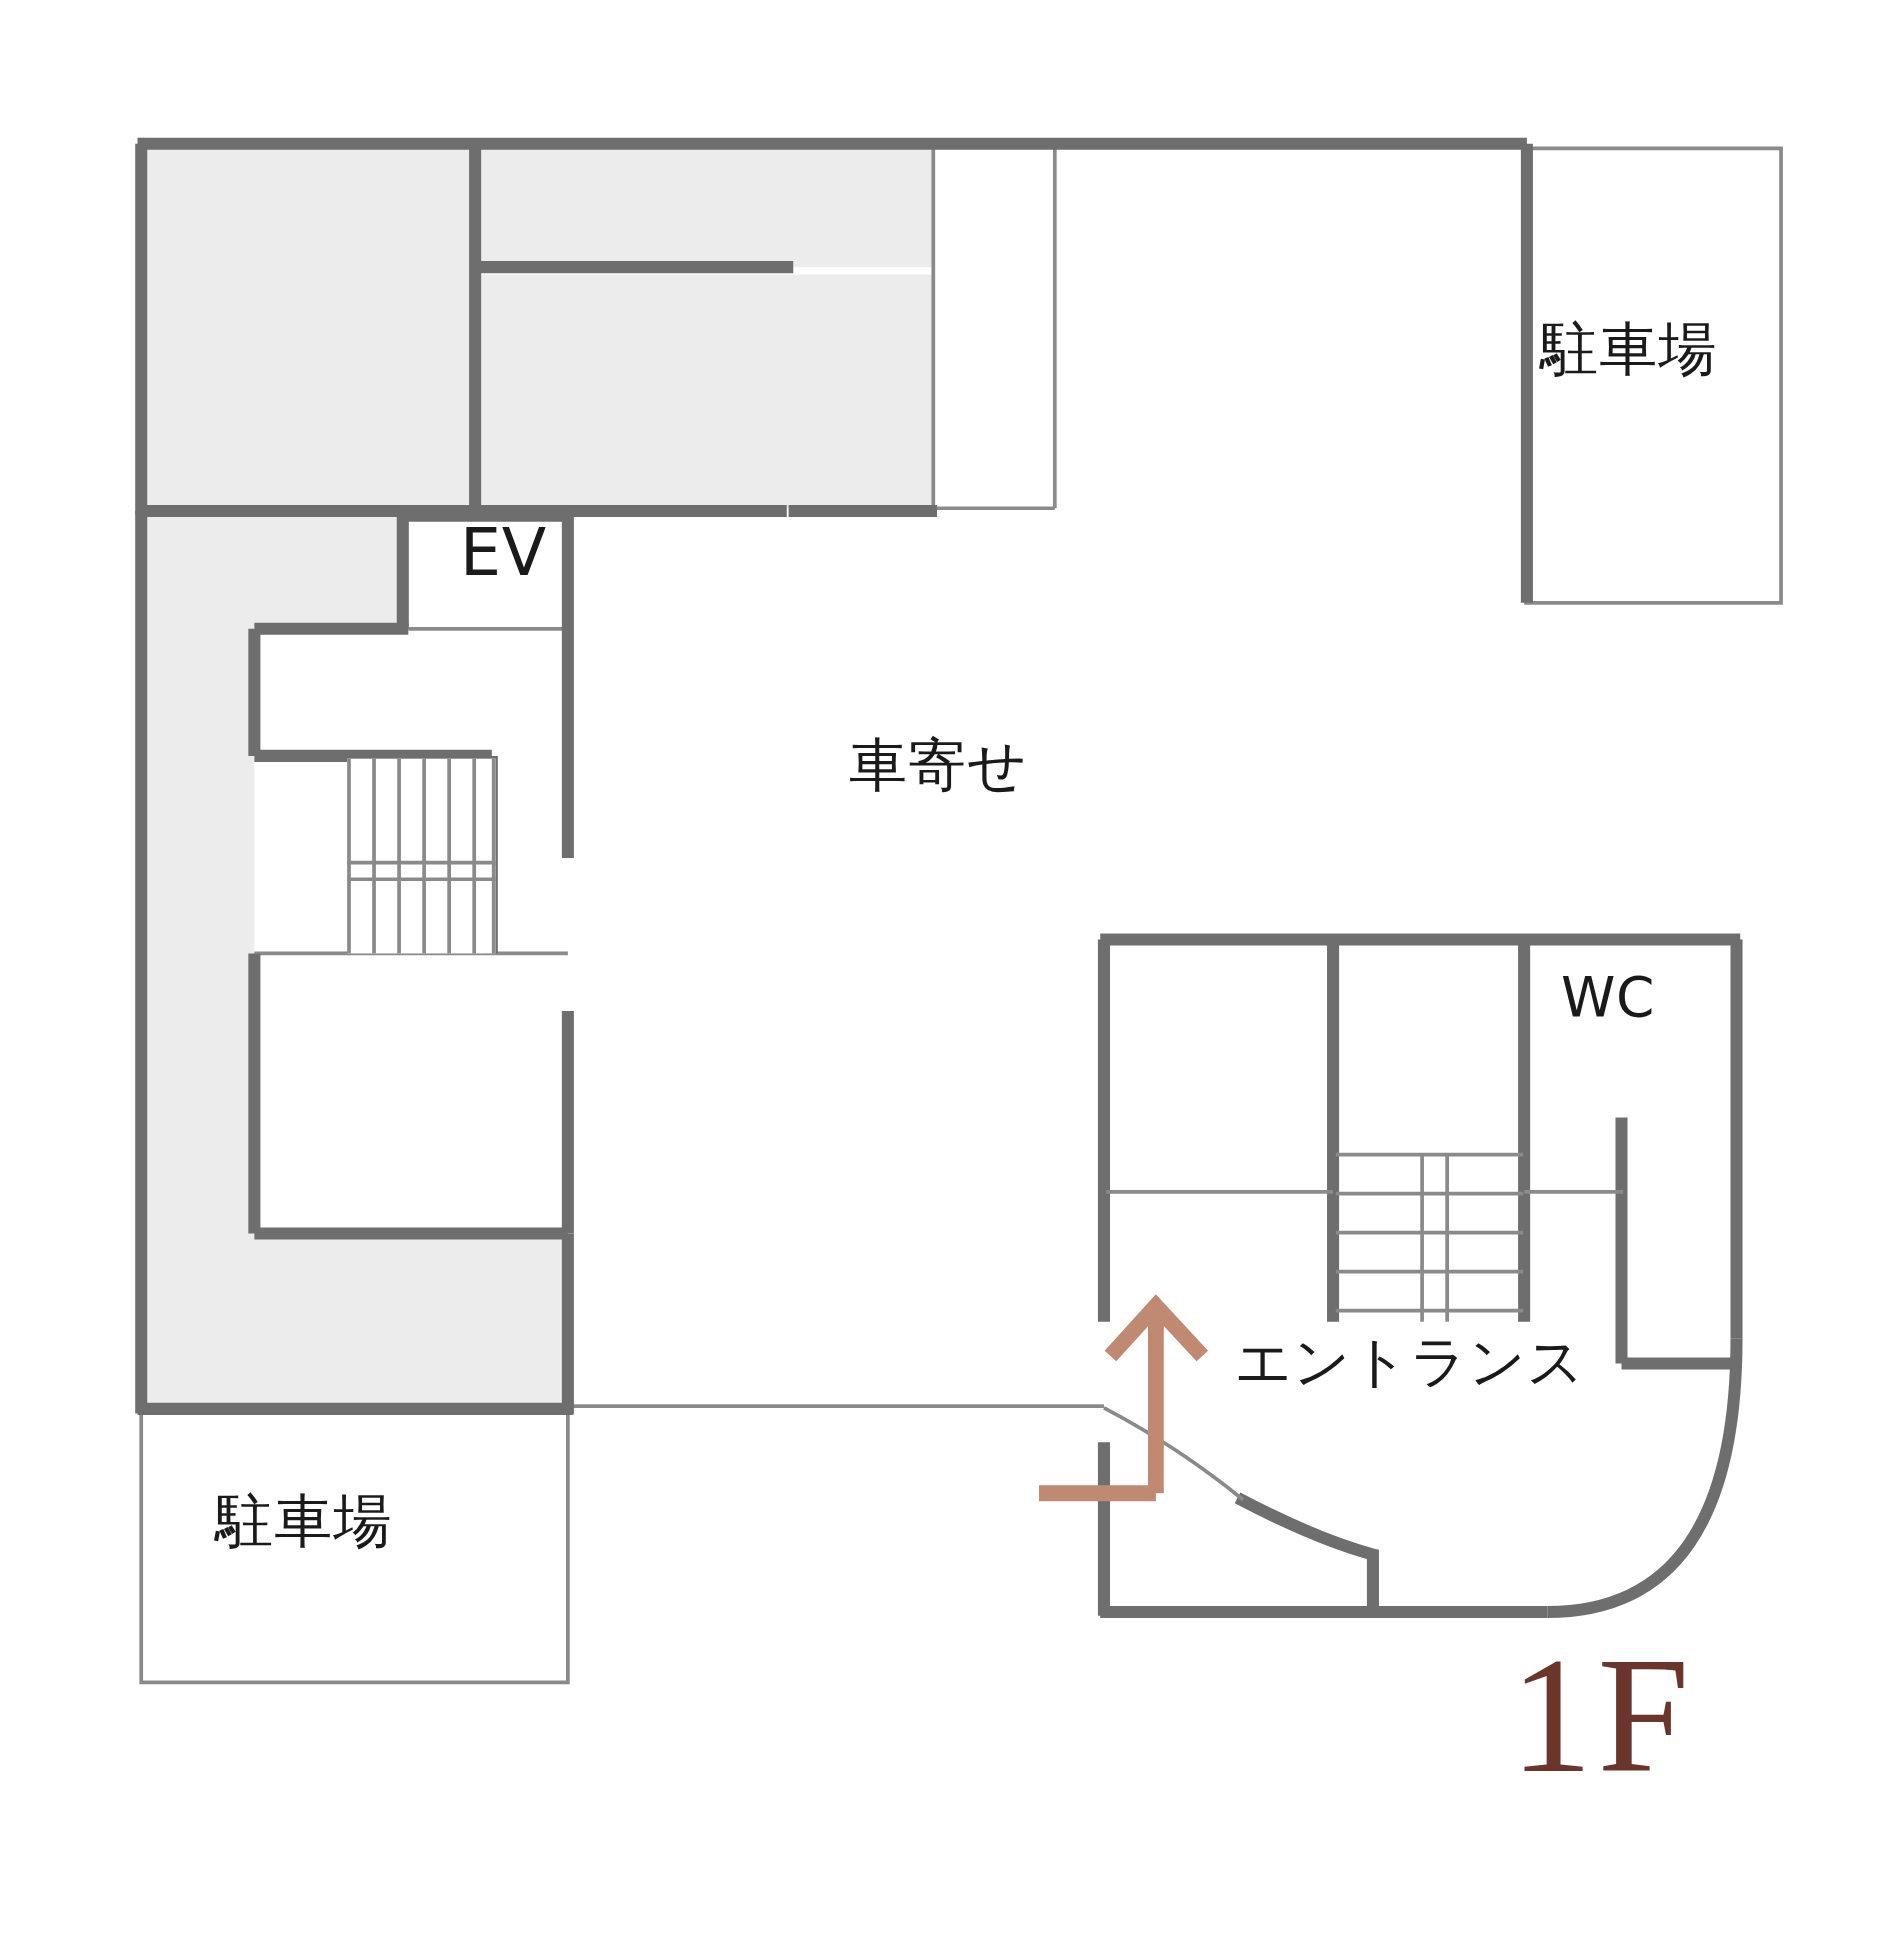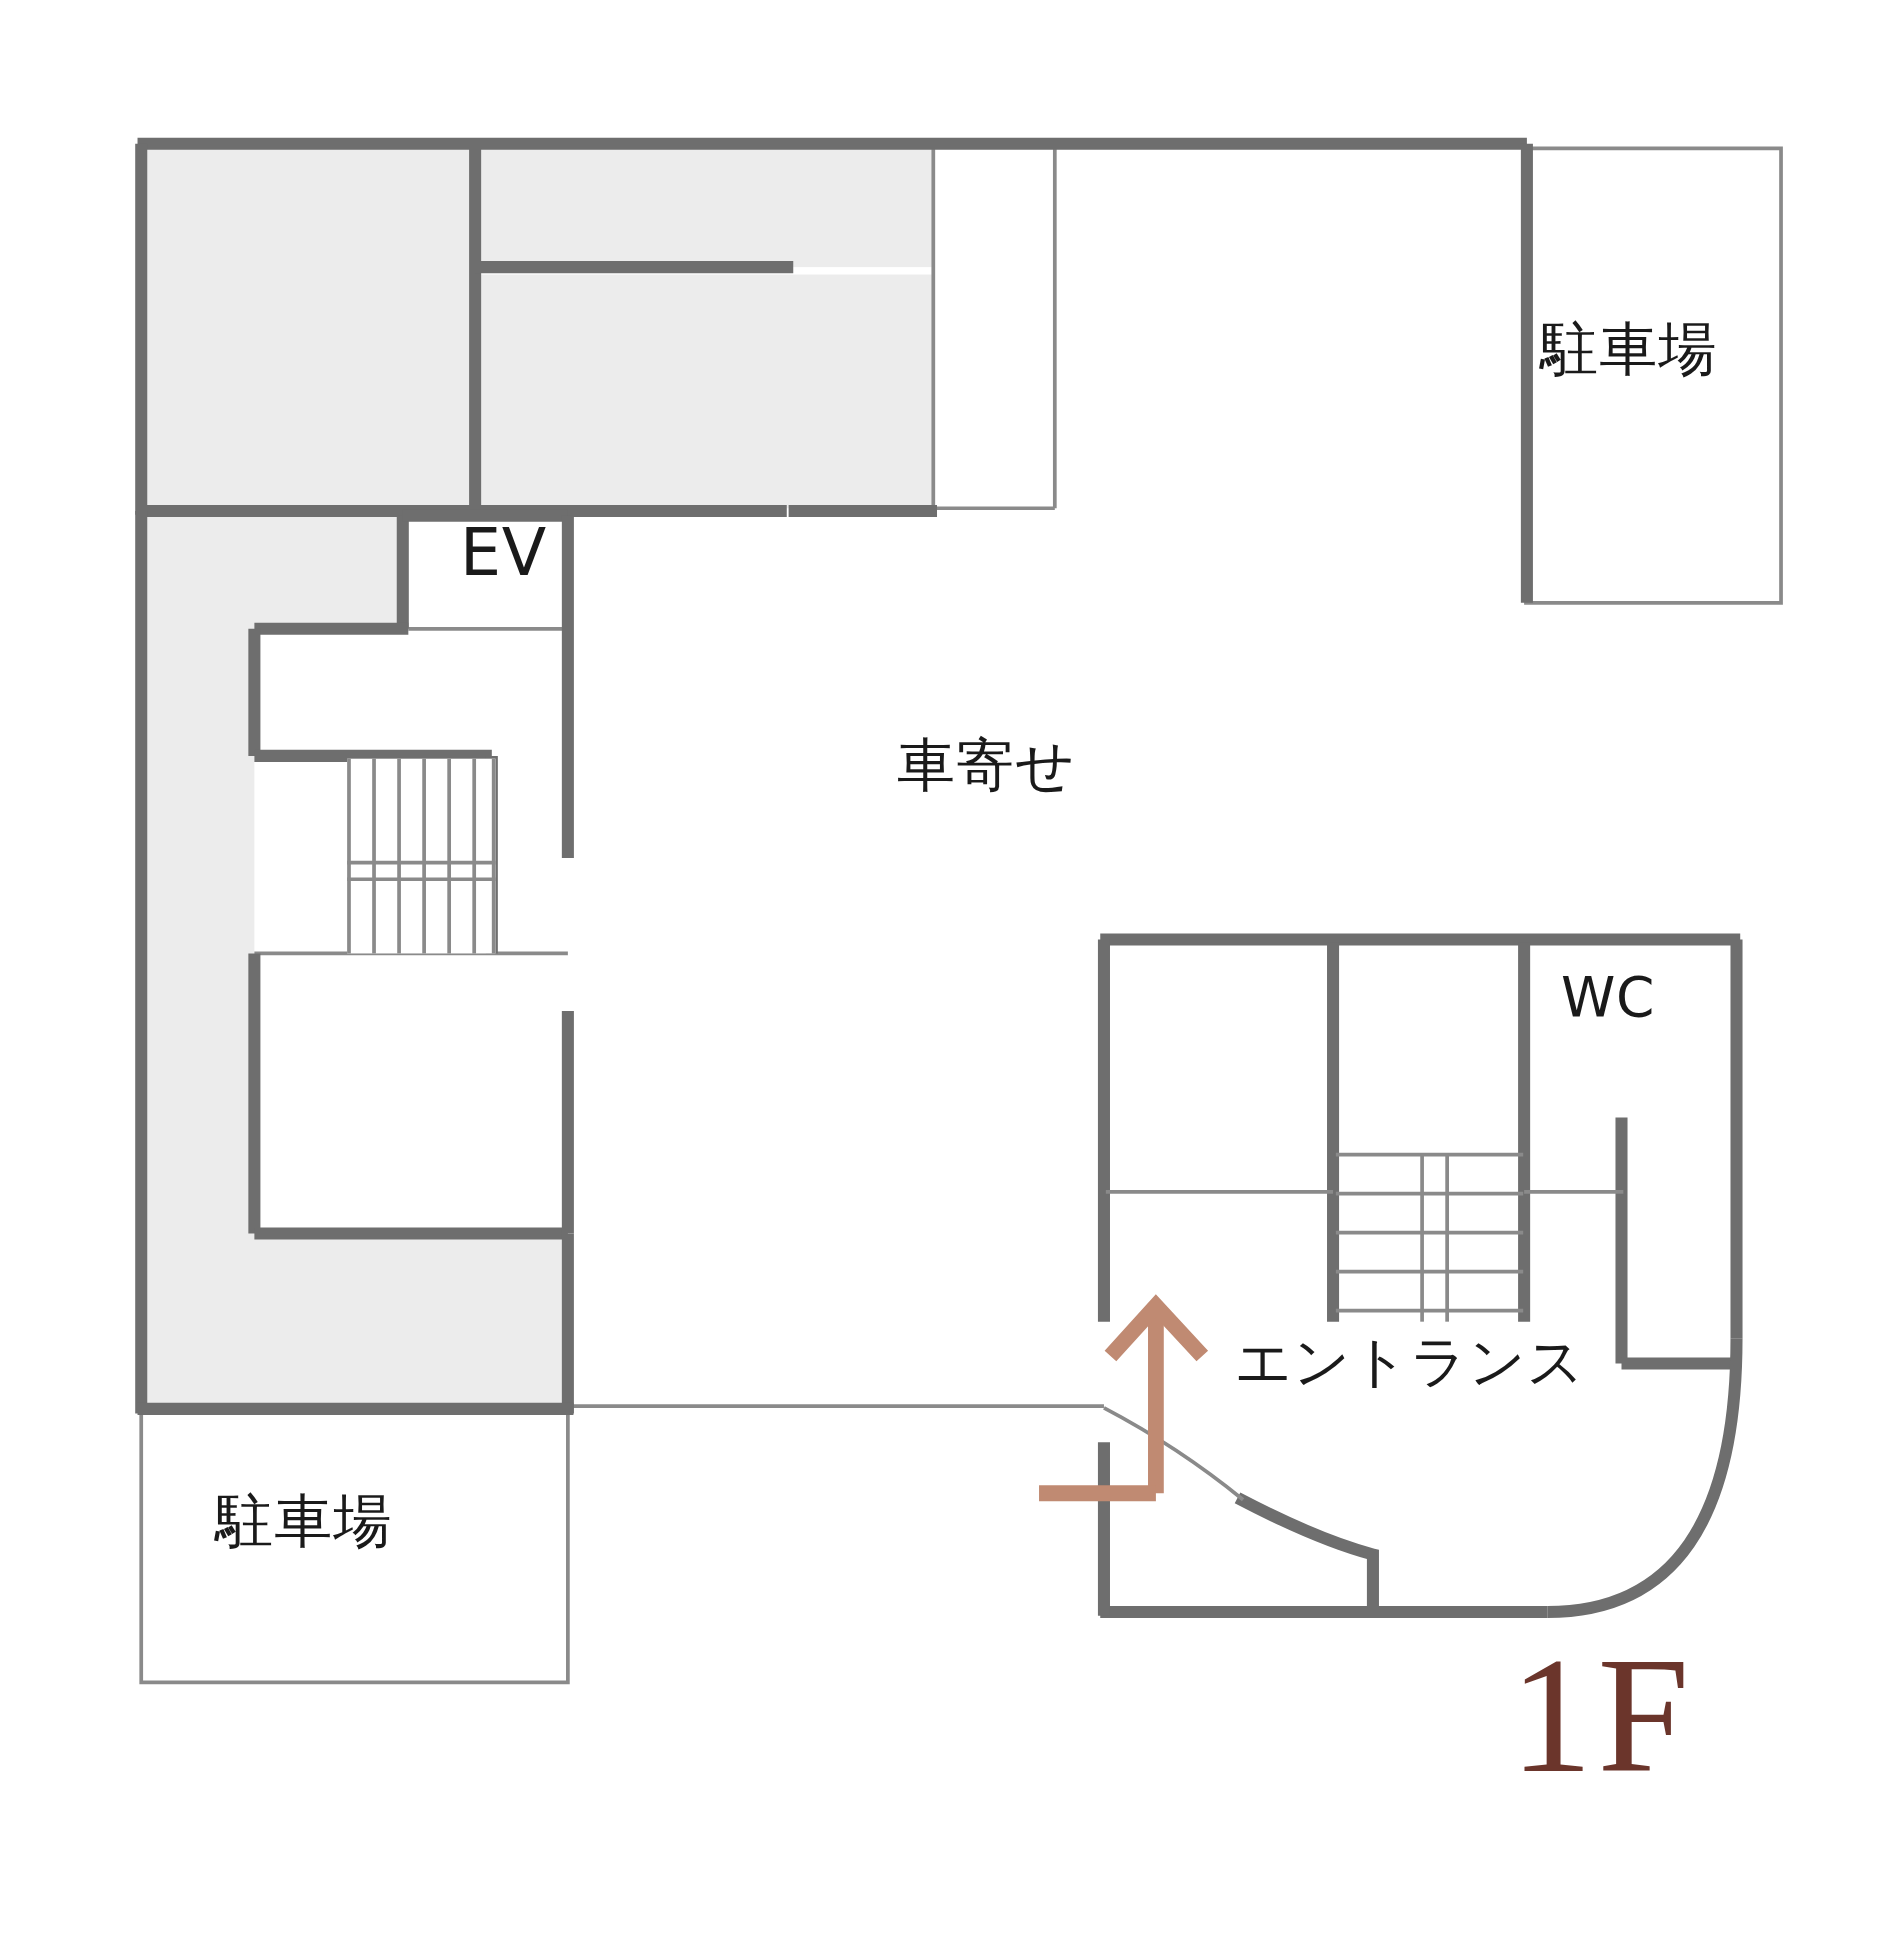--- a/index.html
+++ b/index.html
@@ -216,21 +216,21 @@
     </g>
 
   </svg>
 
   <div class="label-layer">
 
     <div class="room-label lbl-parking-top" style="color: rgb(26, 26, 26);">駐車場</div>
 
     <div class="room-label lbl-parking-bot" style="color: rgb(26, 26, 26);">駐車場</div>
 
-    <div class="room-label lbl-carport" style="color: rgb(26, 26, 26); margin-left: 48px;">車寄せ</div>
+    <div class="room-label lbl-carport" style="color: rgb(26, 26, 26);">車寄せ</div>
 
     <div class="room-label lbl-ev" style="color: rgb(26, 26, 26);">EV</div>
 
     <div class="room-label lbl-wc" style="color: rgb(26, 26, 26);">WC</div>
 
     <div class="room-label lbl-entrance" style="color: rgb(26, 26, 26); font-family: Liberation Mono, monospace;">
       <div>エントランス</div>
     </div>
 
     <div class="floor-badge" style="color: rgb(107, 53, 43); text-align: center;">1F</div>

